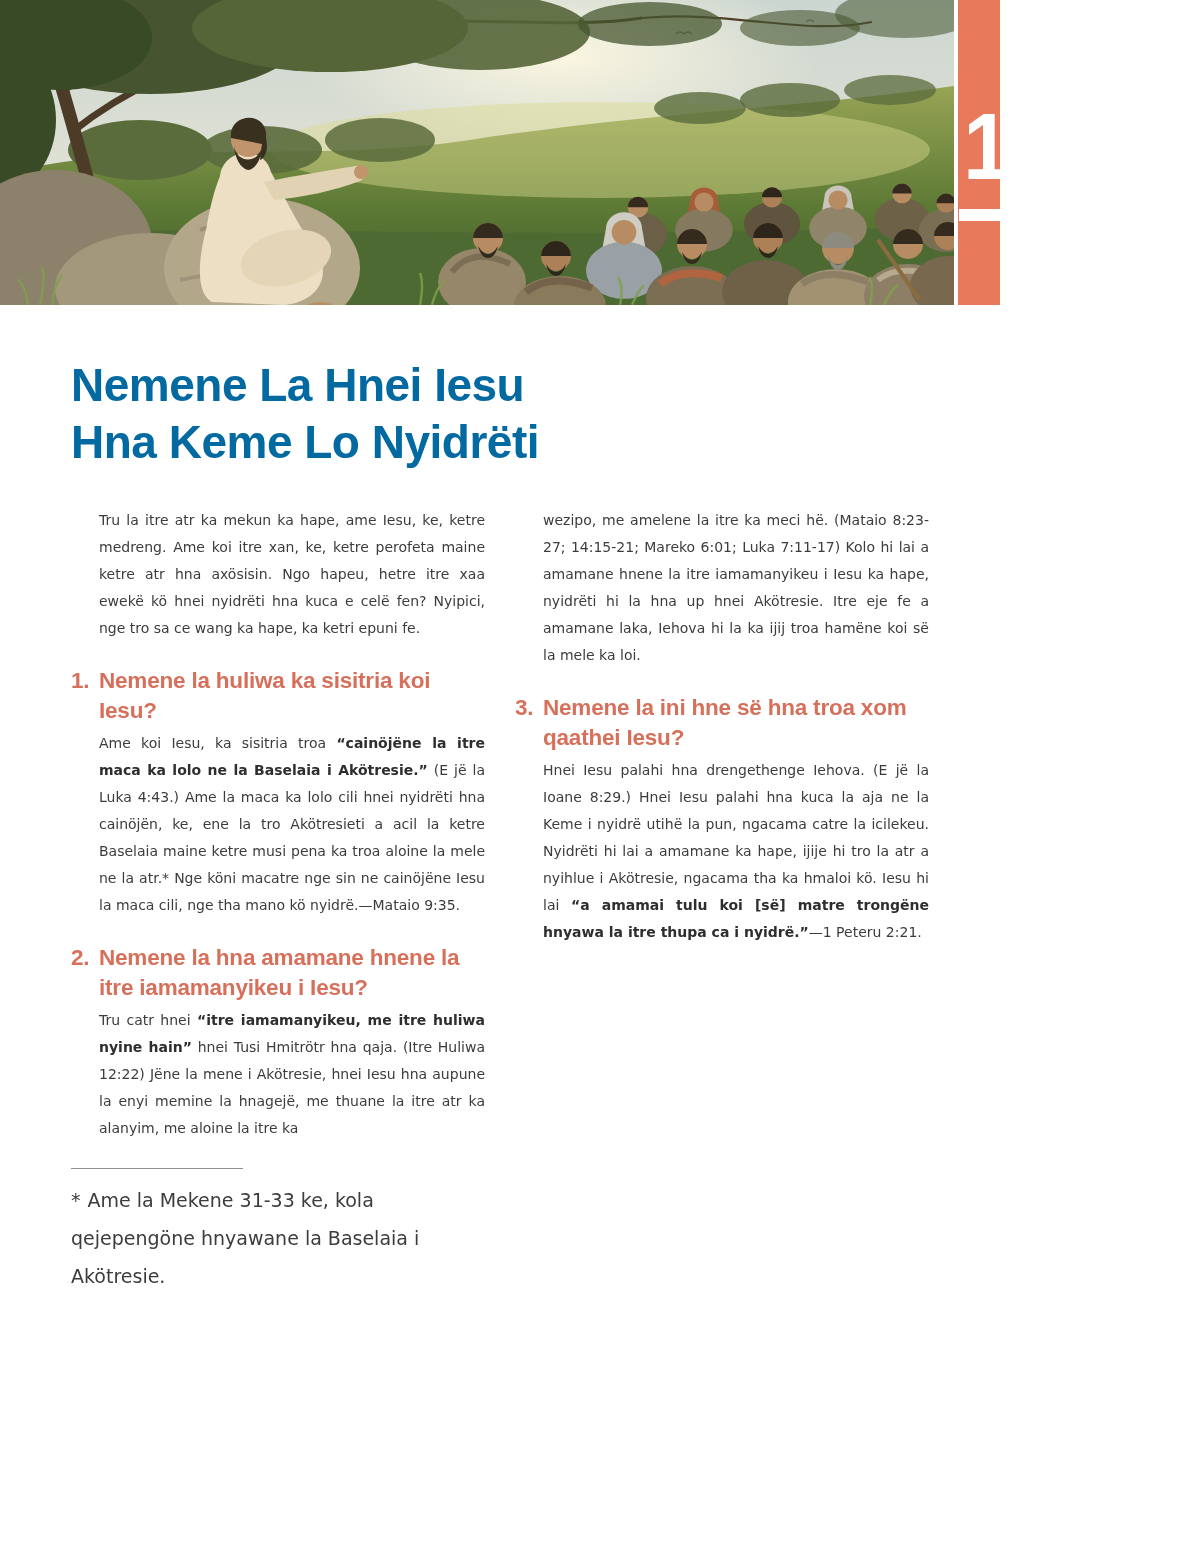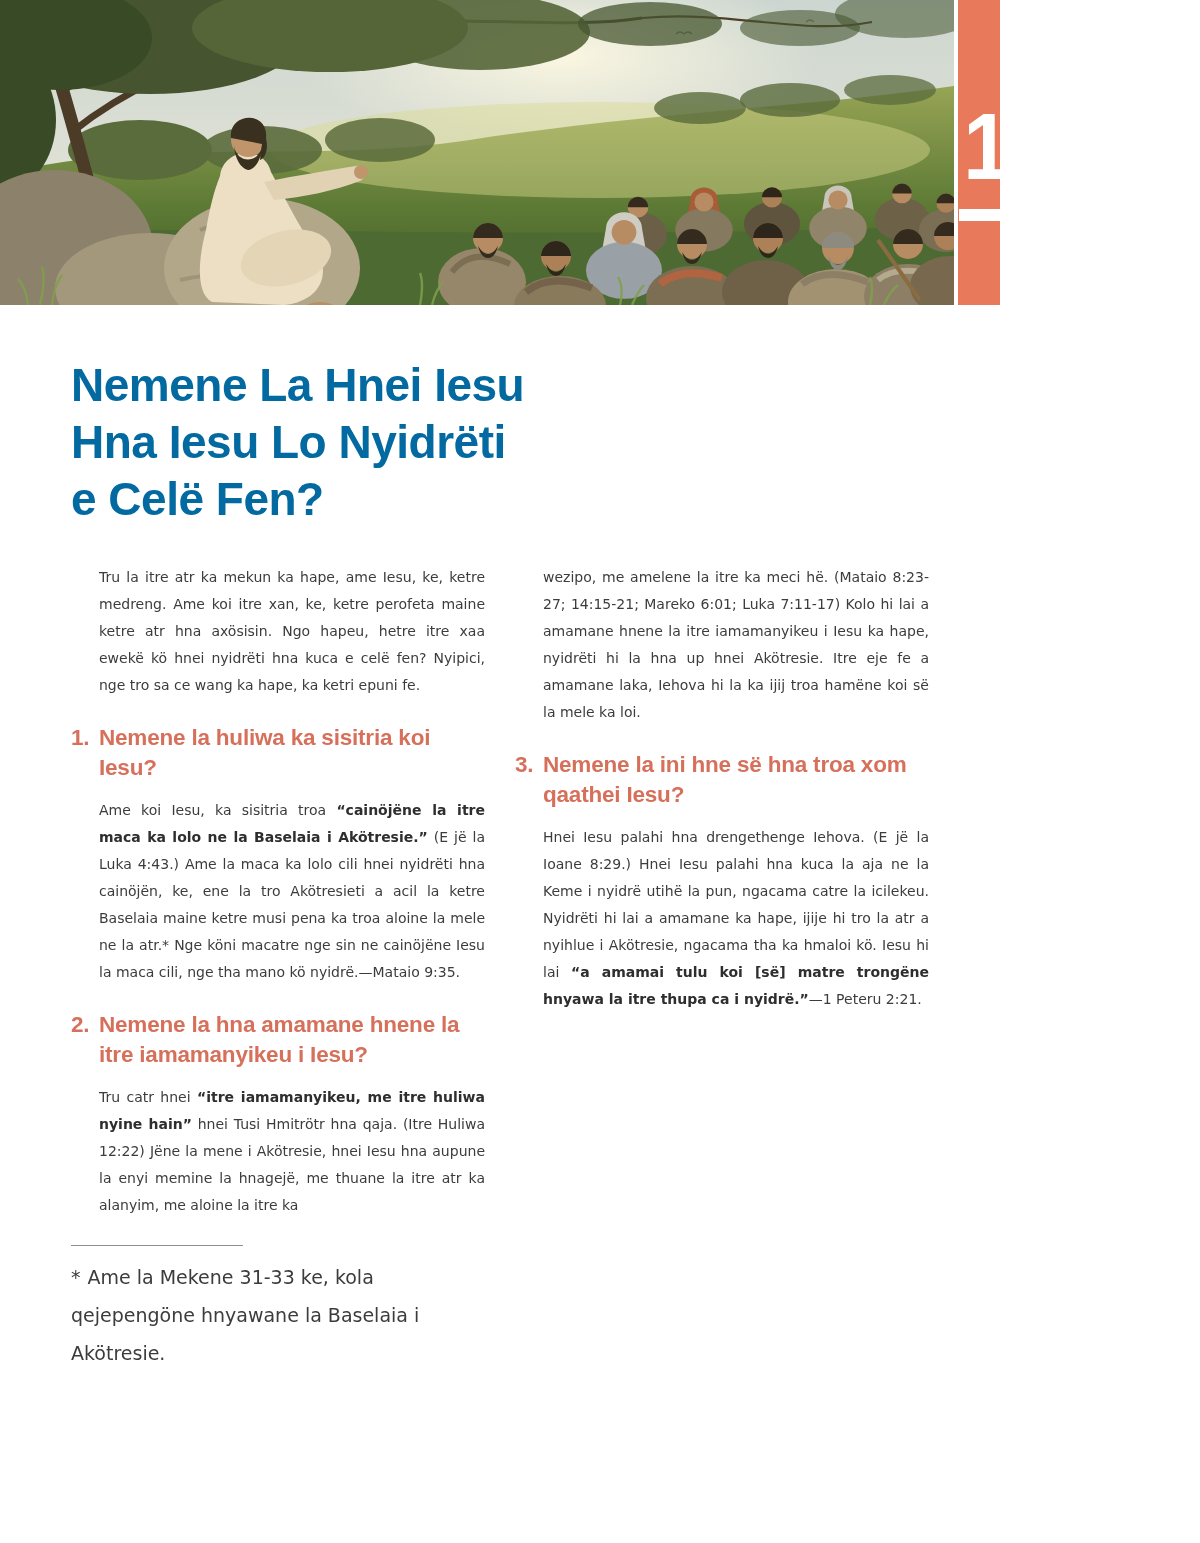--- a/index.html
+++ b/index.html
@@ -34,21 +34,21 @@
     font-size:14px;line-height:27px;color:#3c3c3c;text-align:justify;margin:0;
   }
   .hang-indent{padding-left:28px;}
   .q{margin-top:24px;}
   .q-head{
     display:flex;color:#D7705B;font-weight:bold;font-size:22.5px;line-height:30px;
     font-family:"Liberation Sans",sans-serif;letter-spacing:-0.2px;
   }
   .q-num{width:28px;flex:none;}
   .q-title{flex:1;}
-  .q-body{margin-top:14px;}
+  .q-body{margin-top:4px;}
   .q-body strong, .body-text strong{color:#2e2e2e;}
   
   .footnote{margin-top:26px;}
   .footnote-rule{width:172px;height:1px;background:#8f8f8f;}
   .footnote-text{
     margin:12px 0 0 0;font-size:19px;line-height:38px;color:#3c3c3c;text-align:left;
   }
   .fn-marker{margin-right:7px;}
 </style>
 </head>
@@ -236,22 +236,21 @@
     <div class="hero-gap"></div>
     <div class="hero-chapter">
       <div class="chapter-num">16</div>
       <div class="chapter-underline"></div>
     </div>
   </header>
 
   <main>
     <h1 class="page-title">
       <span>Nemene La Hnei Iesu</span>
-      <span>Hna Iesu Lo Nyidrëti</span>
-      <span>e Celë Fen?</span>
+      <span>Hna Keme Lo Nyidrëti</span>
     </h1>
 
     <div class="columns">
 
       <section class="col">
         <p class="body-text hang-indent">Tru la itre atr ka mekun ka hape, ame Iesu, ke, ketre medreng. Ame koi itre xan, ke, ketre perofeta maine ketre atr hna axösisin. Ngo hapeu, hetre itre xaa ewekë kö hnei nyidrëti hna kuca e celë fen? Nyipici, nge tro sa ce wang ka hape, ka ketri epuni fe.</p>
 
         <div class="q">
           <div class="q-head">
             <span class="q-num">1.</span>

